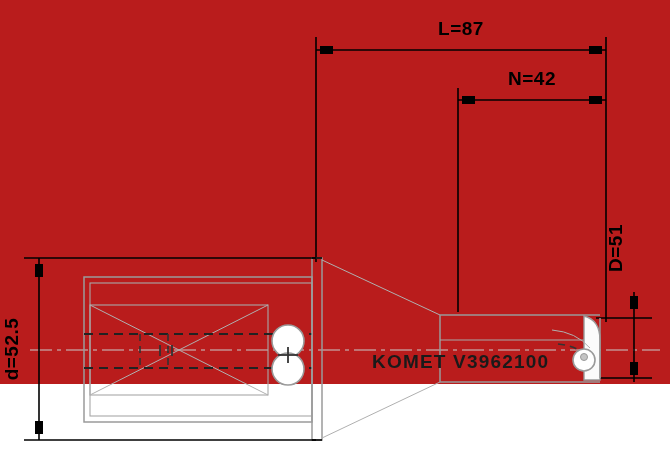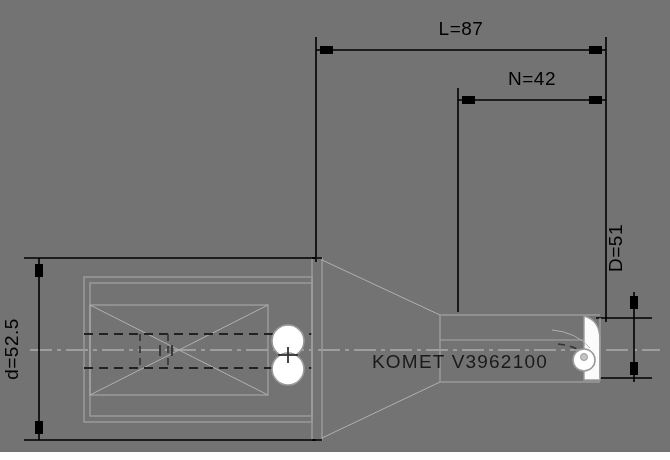--- a/index.html
+++ b/index.html
@@ -10,22 +10,23 @@
   }
   body {
     width: 670px;
     height: 460px;
     overflow: hidden;
     font-family: "Liberation Sans", sans-serif;
   }
   #drawing-root {
     position: relative;
     width: 670px;
-    height: 452px;
-    background: #737373;
+    height: 384px;
+    background: #b91c1c;
+    font-weight: bold;
   }
   svg#cad-canvas {
     display: block;
     width: 670px;
     height: 460px;
   }
   .dim-text {
     font-family: "Liberation Sans", sans-serif;
     font-size: 19px;
     fill: #000000;

